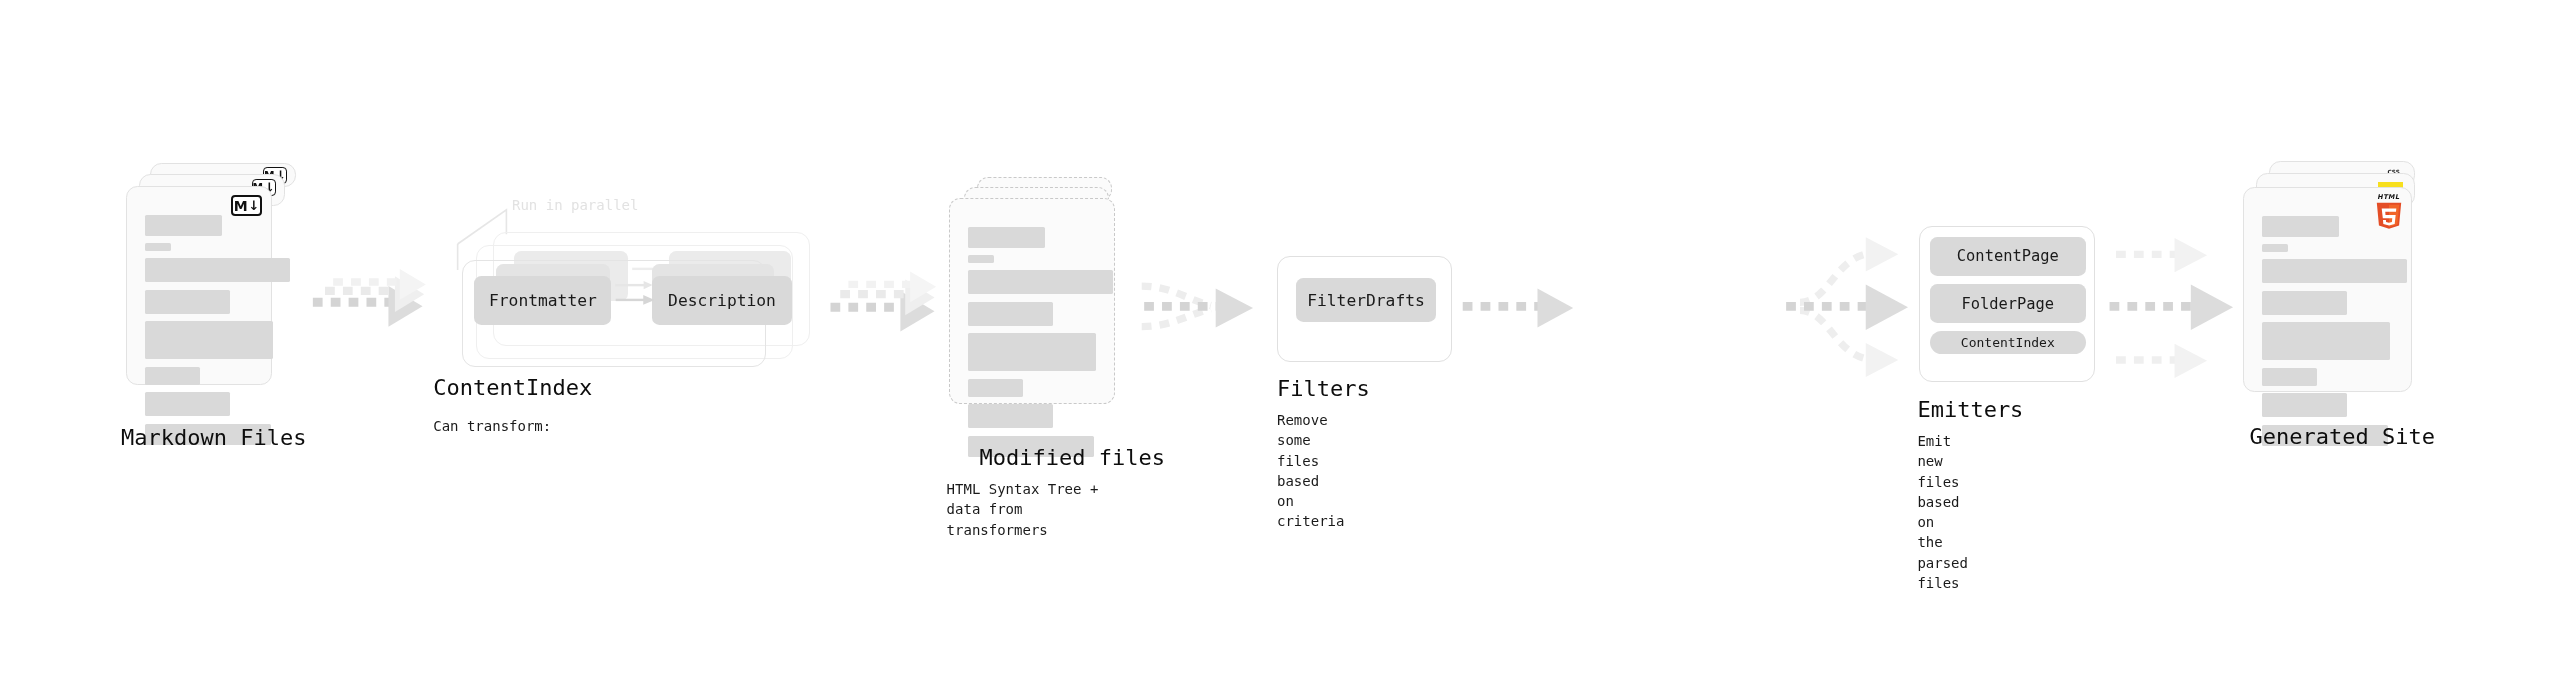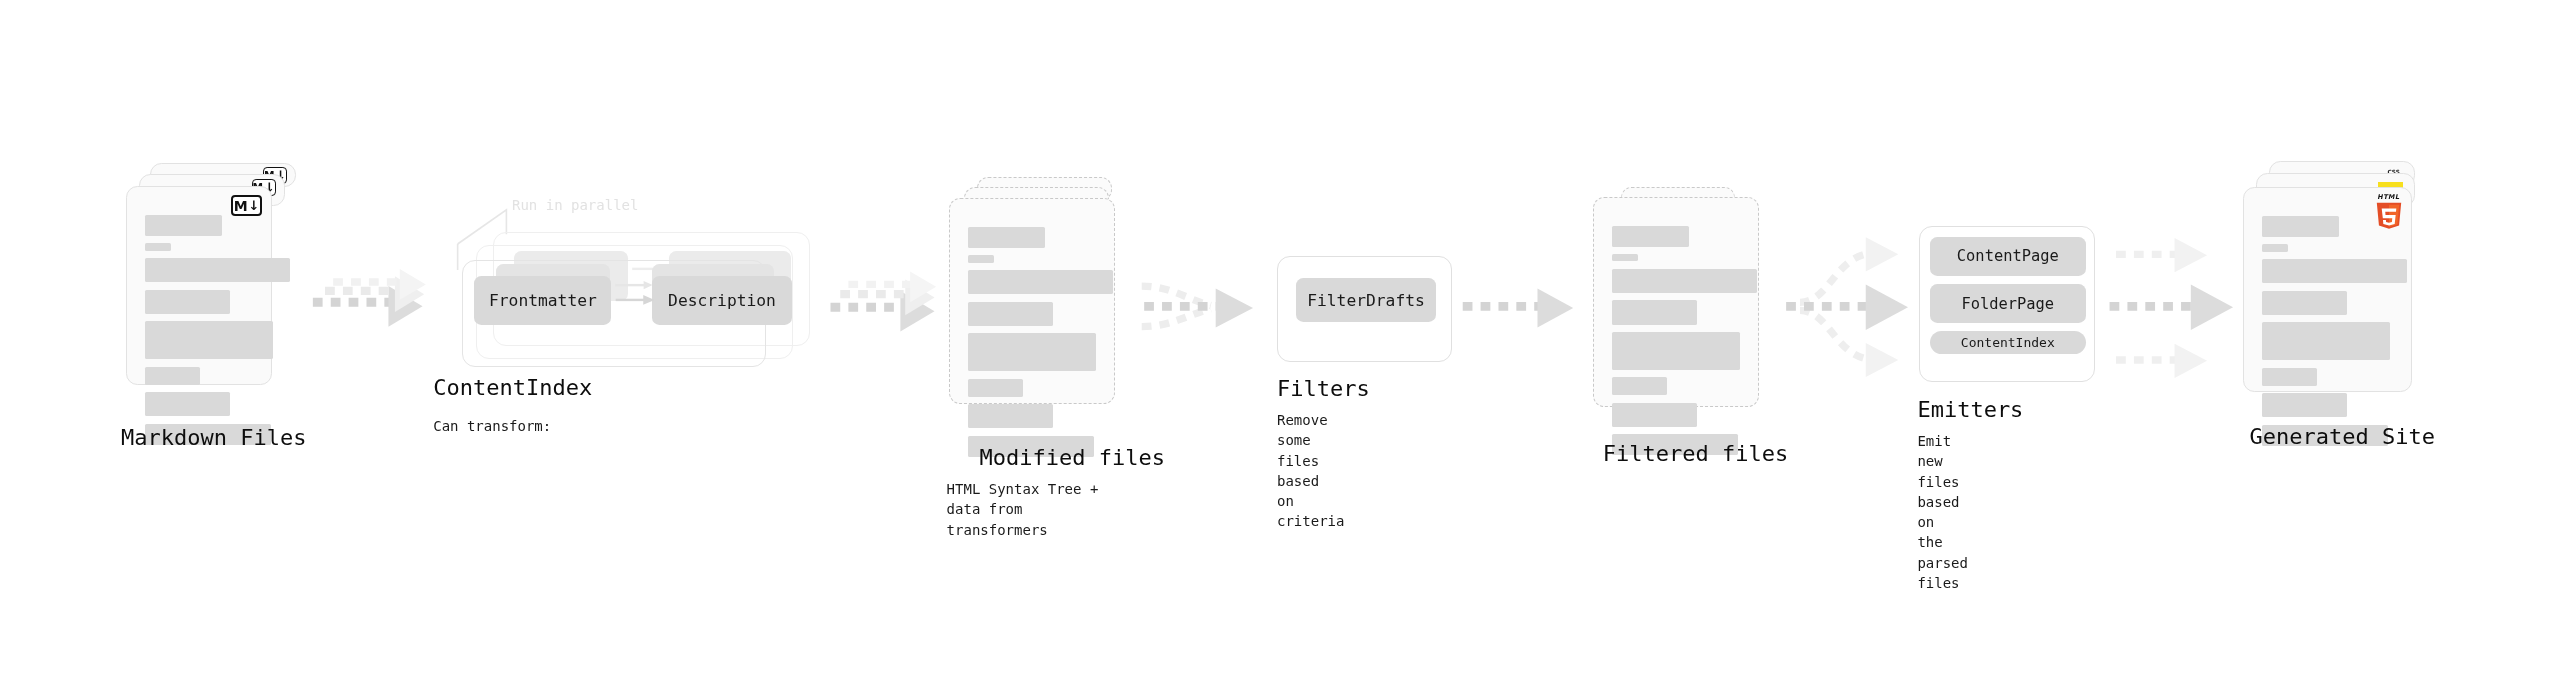--- a/index.html
+++ b/index.html
@@ -269,38 +269,20 @@
 
   <div class="node" style="left:1277px; top:256px;">
     <div class="proc-box" style="left:0; top:0; width:175px; height:106px;">
       <div class="pill" style="left:18px; top:21px; width:140px; height:44px;">FilterDrafts</div>
     </div>
     <div class="title" style="left:0px; top:120px;">Filters</div>
     <div class="subtitle" style="left:0px; top:154px;">Remove some files based
 on criteria</div>
   </div>
 
-  <div class="node" style="left:1593px; top:187px;">
-    <div class="doc-stack" style="width:175px; height:228px;">
-      <div class="doc-card dashed" style="left:28px; top:0px; width:114px; height:21px;"></div>
-      <div class="doc-card dashed" style="left:0px; top:9.8px; width:166px; height:210px;">
-        <div class="doc-body skel-host">
-            <div class="skel" style="width: 77px; height: 21px;"></div>
-            <div class="skel" style="width: 26px; height: 7.3px;"></div>
-            <div class="skel" style="width: 145px; height: 24.4px;"></div>
-            <div class="skel" style="width: 85px; height: 24.4px;"></div>
-            <div class="skel" style="width: 128px; height: 38px;"></div>
-            <div class="skel" style="width: 55px; height: 18px;"></div>
-            <div class="skel" style="width: 85px; height: 24.4px;"></div>
-            <div class="skel" style="width: 126px; height: 21px;"></div>
-          </div>
-      </div>
-    </div>
-    <div class="title" style="left:9.8px; top:254px;">Filtered files</div>
-  </div>
 
   <div class="node" style="left:1919px; top:226px;">
     <div class="proc-box" style="left:0; top:0; width:176px; height:156px;">
       <div class="pill" style="left:9.8px; top:9.8px; width:156px; height:39px; font-size:15.4px;">ContentPage</div>
       <div class="pill" style="left:9.8px; top:57px; width:156px; height:39px; font-size:15.4px;">FolderPage</div>
       <div class="pill" style="left:9.8px; top:104px; width:156px; height:23px; font-size:13px;border-radius:18px;">ContentIndex</div>
     </div>
     <div class="title" style="left:-1.6px; top:171px;">Emitters</div>
     <div class="subtitle" style="left:-1.6px; top:205px;">Emit new files based on
 the parsed files</div>

